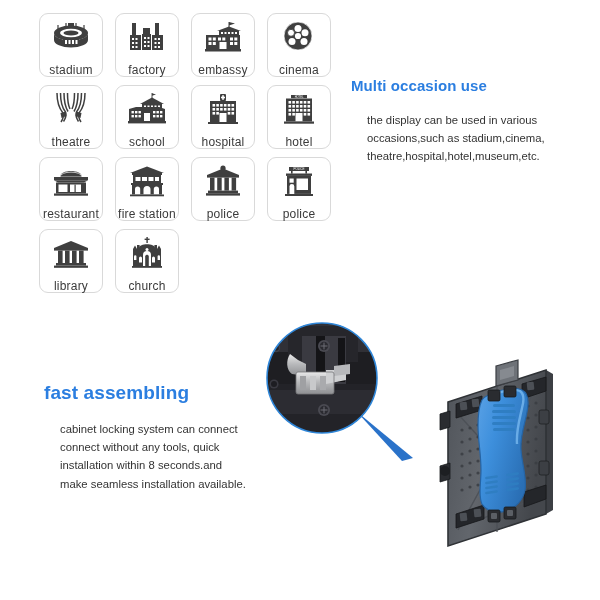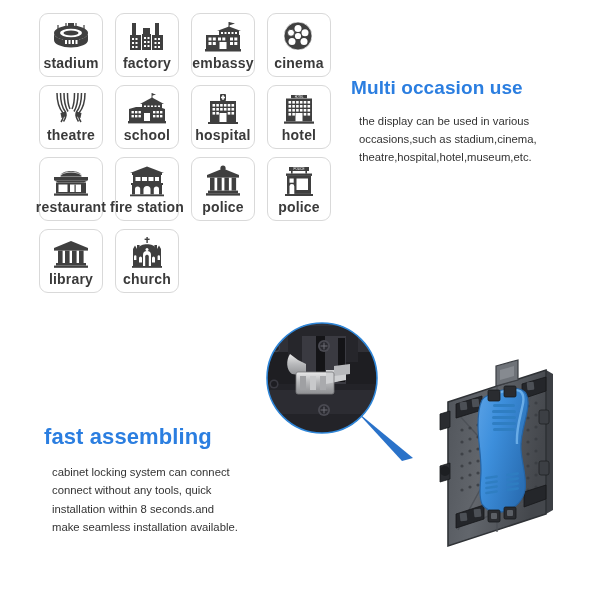--- a/index.html
+++ b/index.html
@@ -46,63 +46,61 @@
   .tile .glyph {
     width: 44px;
     height: 38px;
     display: flex;
     align-items: center;
     justify-content: center;
     overflow: hidden;
   }
   .tile .glyph svg { display: block; }
   .tile .tlabel {
-    font-size: 14px;
+    font-size: 12px;
     color: #3a3a3a;
     letter-spacing: 0.2px;
     line-height: 1;
-    margin-top: 0;
+    margin-top: 8px;
     white-space: nowrap;
-    font-weight: bold;
   }
 
   
   #occasion-block {
     position: absolute;
     left: 351px;
     top: 78px;
     width: 244px;
   }
   .blue-head {
     color: #2b7ee0;
     font-weight: bold;
-    font-size: 19px;
+    font-size: 15px;
     letter-spacing: 0.1px;
     line-height: 1.1;
     margin: 0 0 13px 0;
   }
   .body-copy {
     color: #333333;
     font-size: 11.3px;
     line-height: 1.62;
-    margin: 8px;
+    margin: 16px;
   }
 
   
   #assembly-block {
     position: absolute;
     left: 44px;
     top: 383px;
     width: 232px;
     z-index: 5;
   }
   #assembly-block .blue-head {
-    font-size: 22px;
+    font-size: 19px;
     margin-bottom: 14px;
-    margin-top: 42px;
   }
 
   
   #photo-area {
     position: absolute;
     left: 250px;
     top: 318px;
     width: 350px;
     height: 240px;
   }

